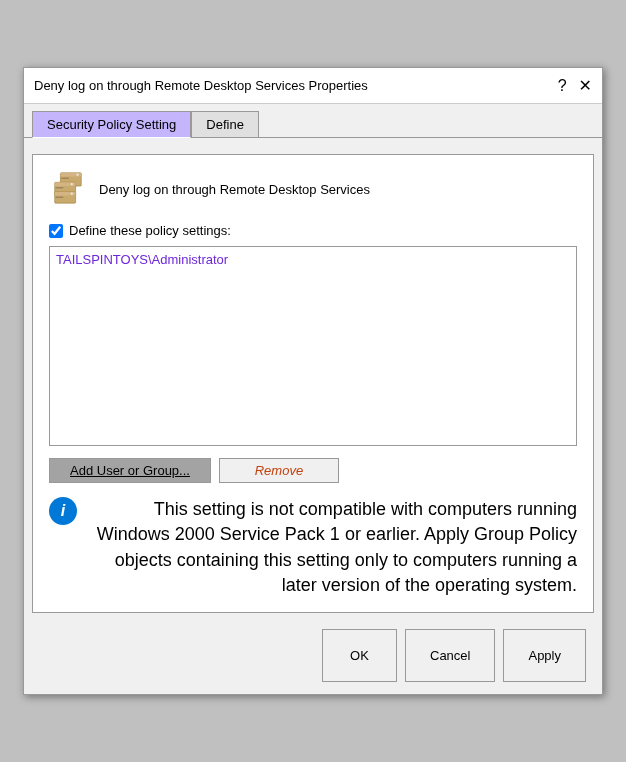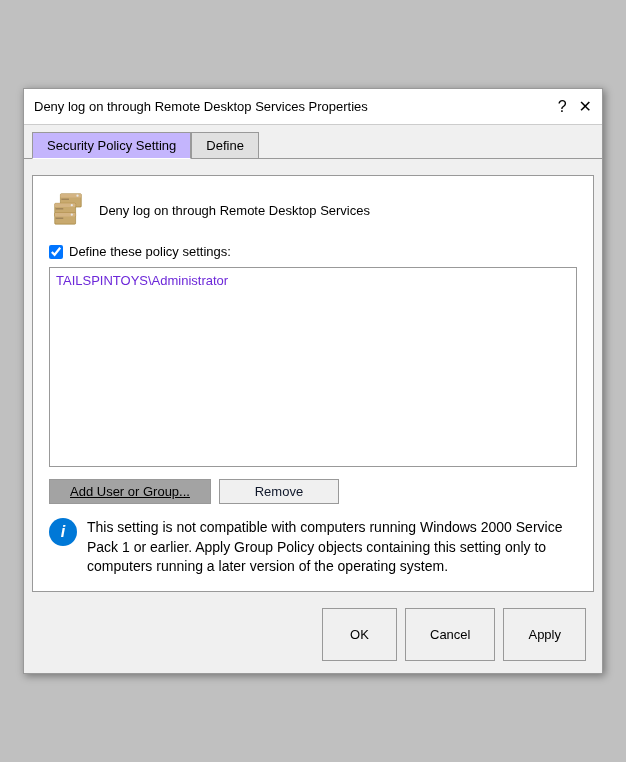--- a/index.html
+++ b/index.html
@@ -147,22 +147,23 @@
     .btn {
       padding: 4px 20px;
       font-size: 13px;
       border: 1px solid #999;
       background: #f0f0f0;
       cursor: pointer;
       min-width: 120px;
     }
 
     .btn:disabled {
-      color: #0f172a;
+      color: #c2410c;
       cursor: default;
+      font-style: italic;
     }
 
     .btn-primary {
       background: #a3a3a3;
       text-decoration: underline;
     }
 
     .info-box {
       display: flex;
       gap: 10px;
@@ -178,23 +179,24 @@
       display: flex;
       align-items: center;
       justify-content: center;
       font-weight: bold;
       font-size: 16px;
       flex-shrink: 0;
       font-style: italic;
     }
 
     .info-text {
-      font-size: 14px;
+      font-size: 18px;
       color: #000;
       line-height: 1.4;
+      text-align: right;
     }
 
     .footer {
       display: flex;
       justify-content: flex-end;
       gap: 8px;
       padding: 8px 16px 12px 16px;
     }
 
     .footer-btn {

